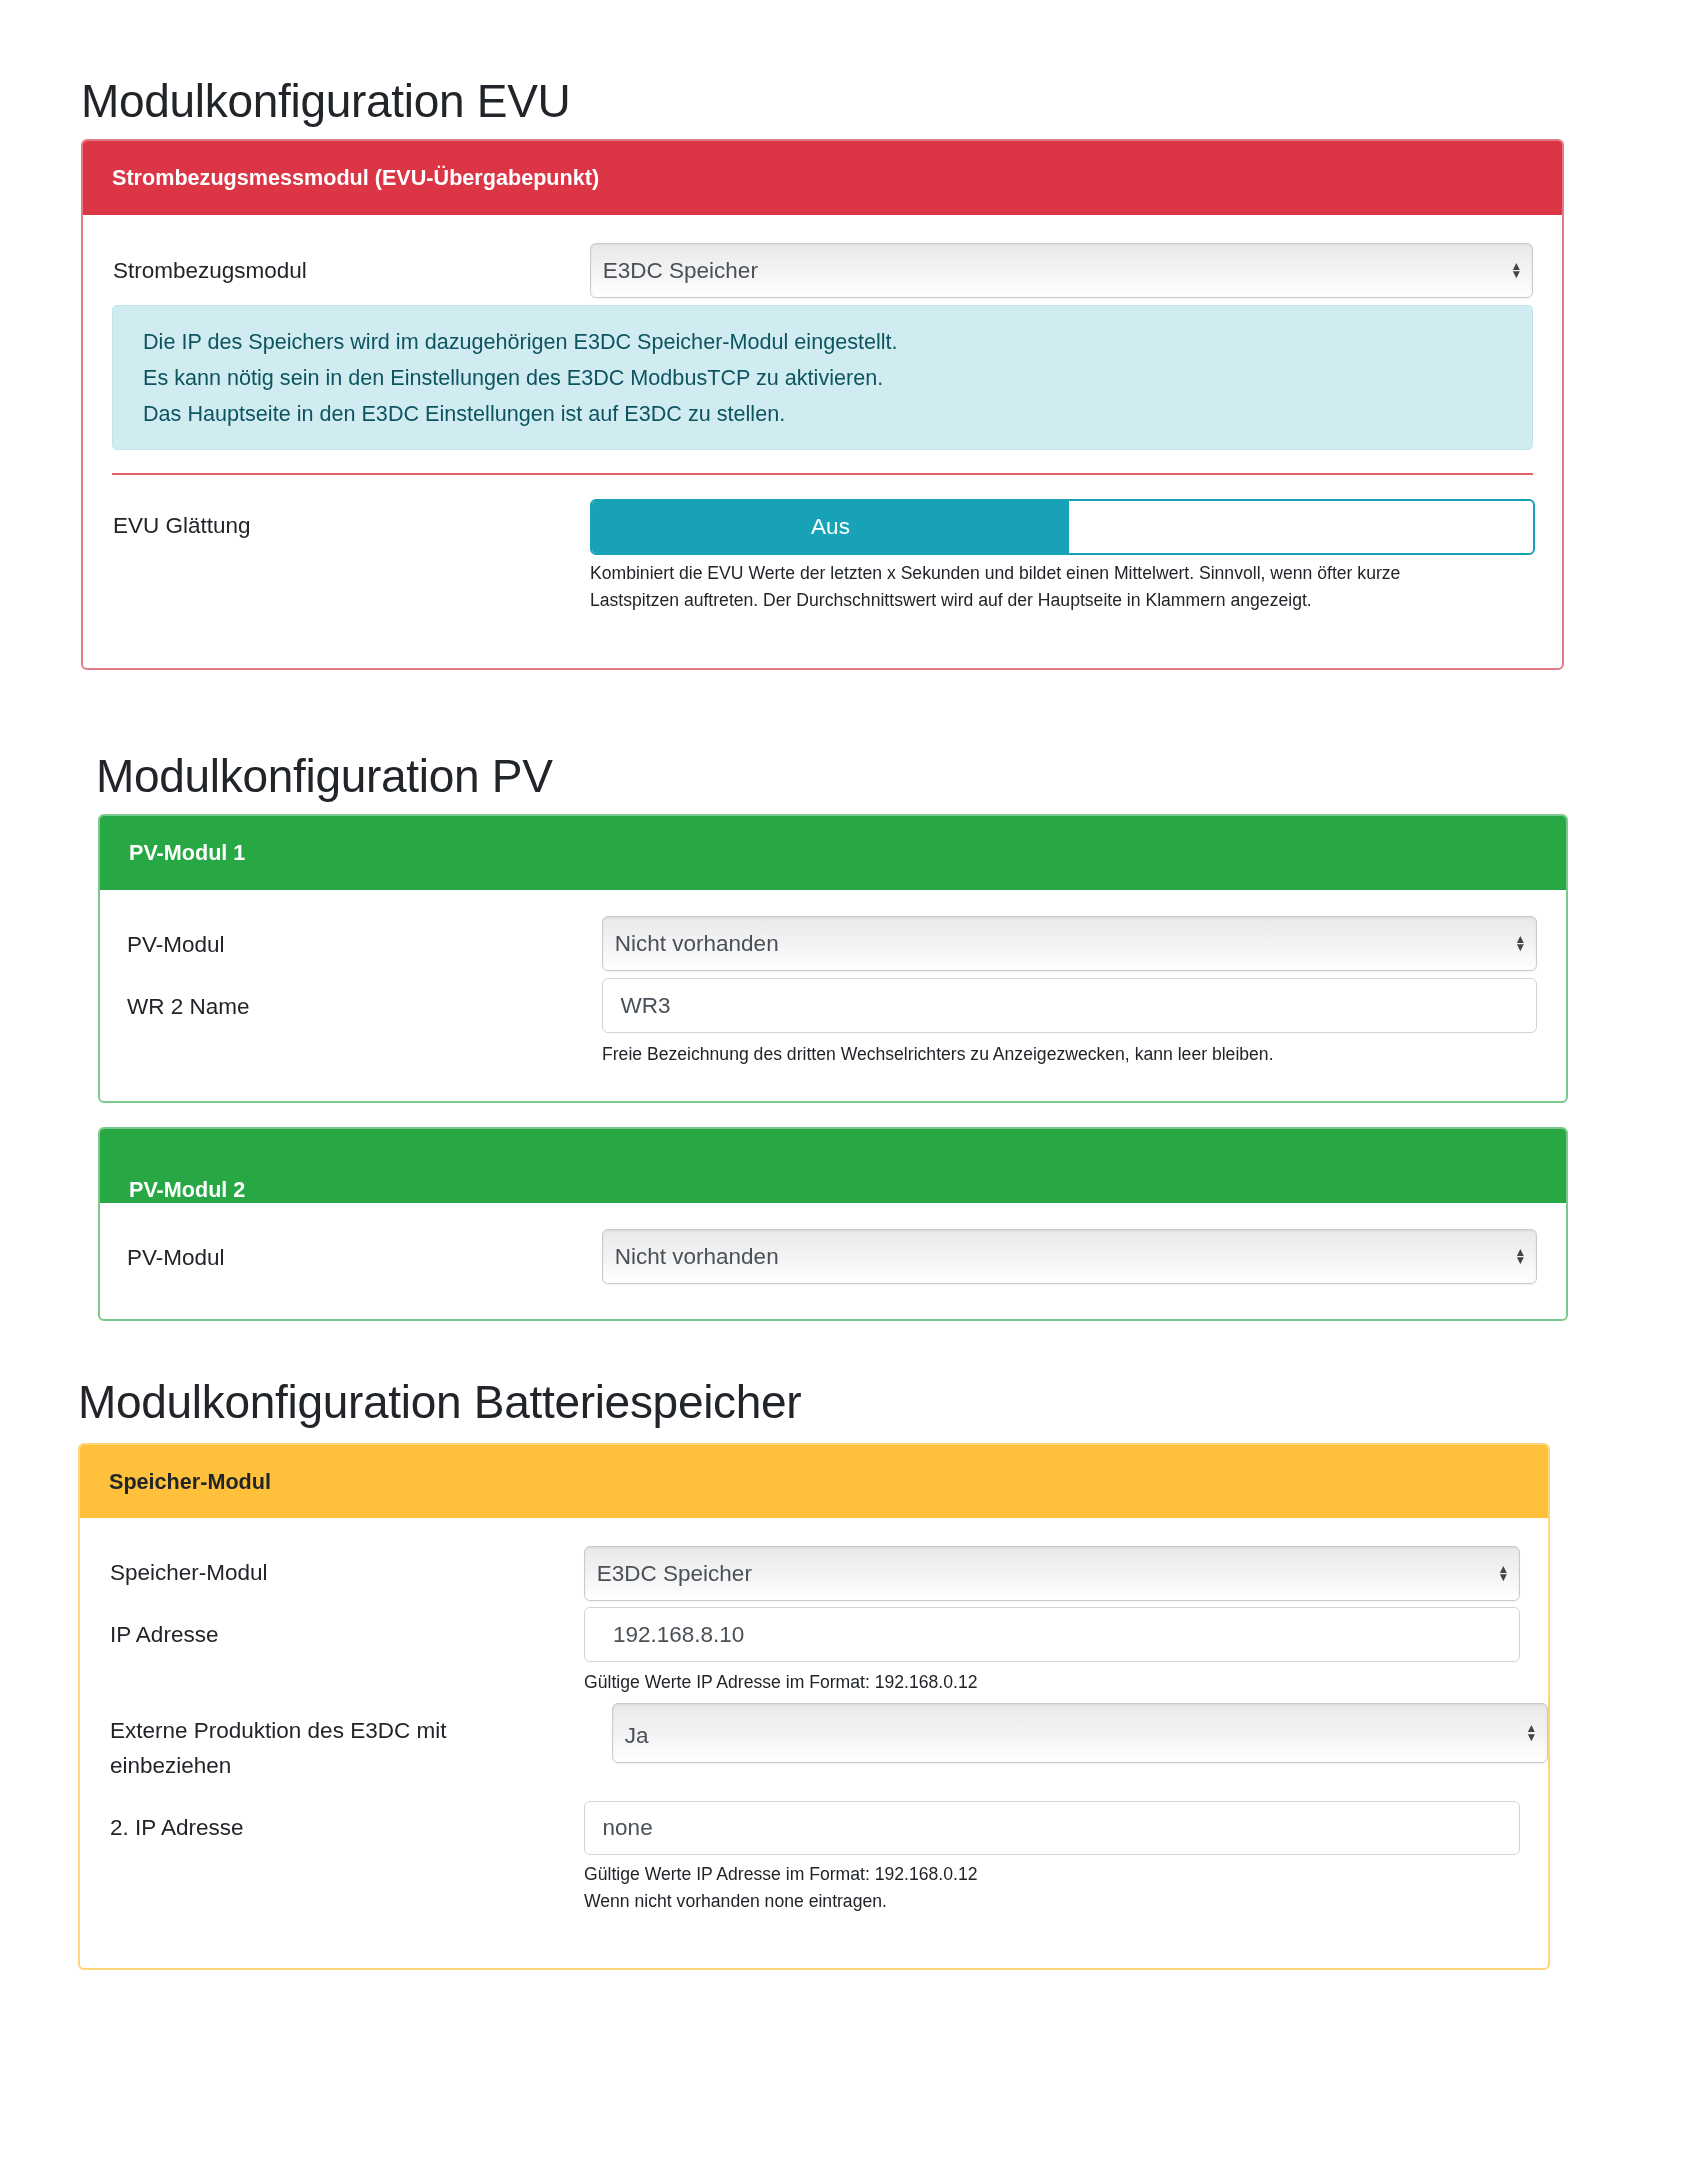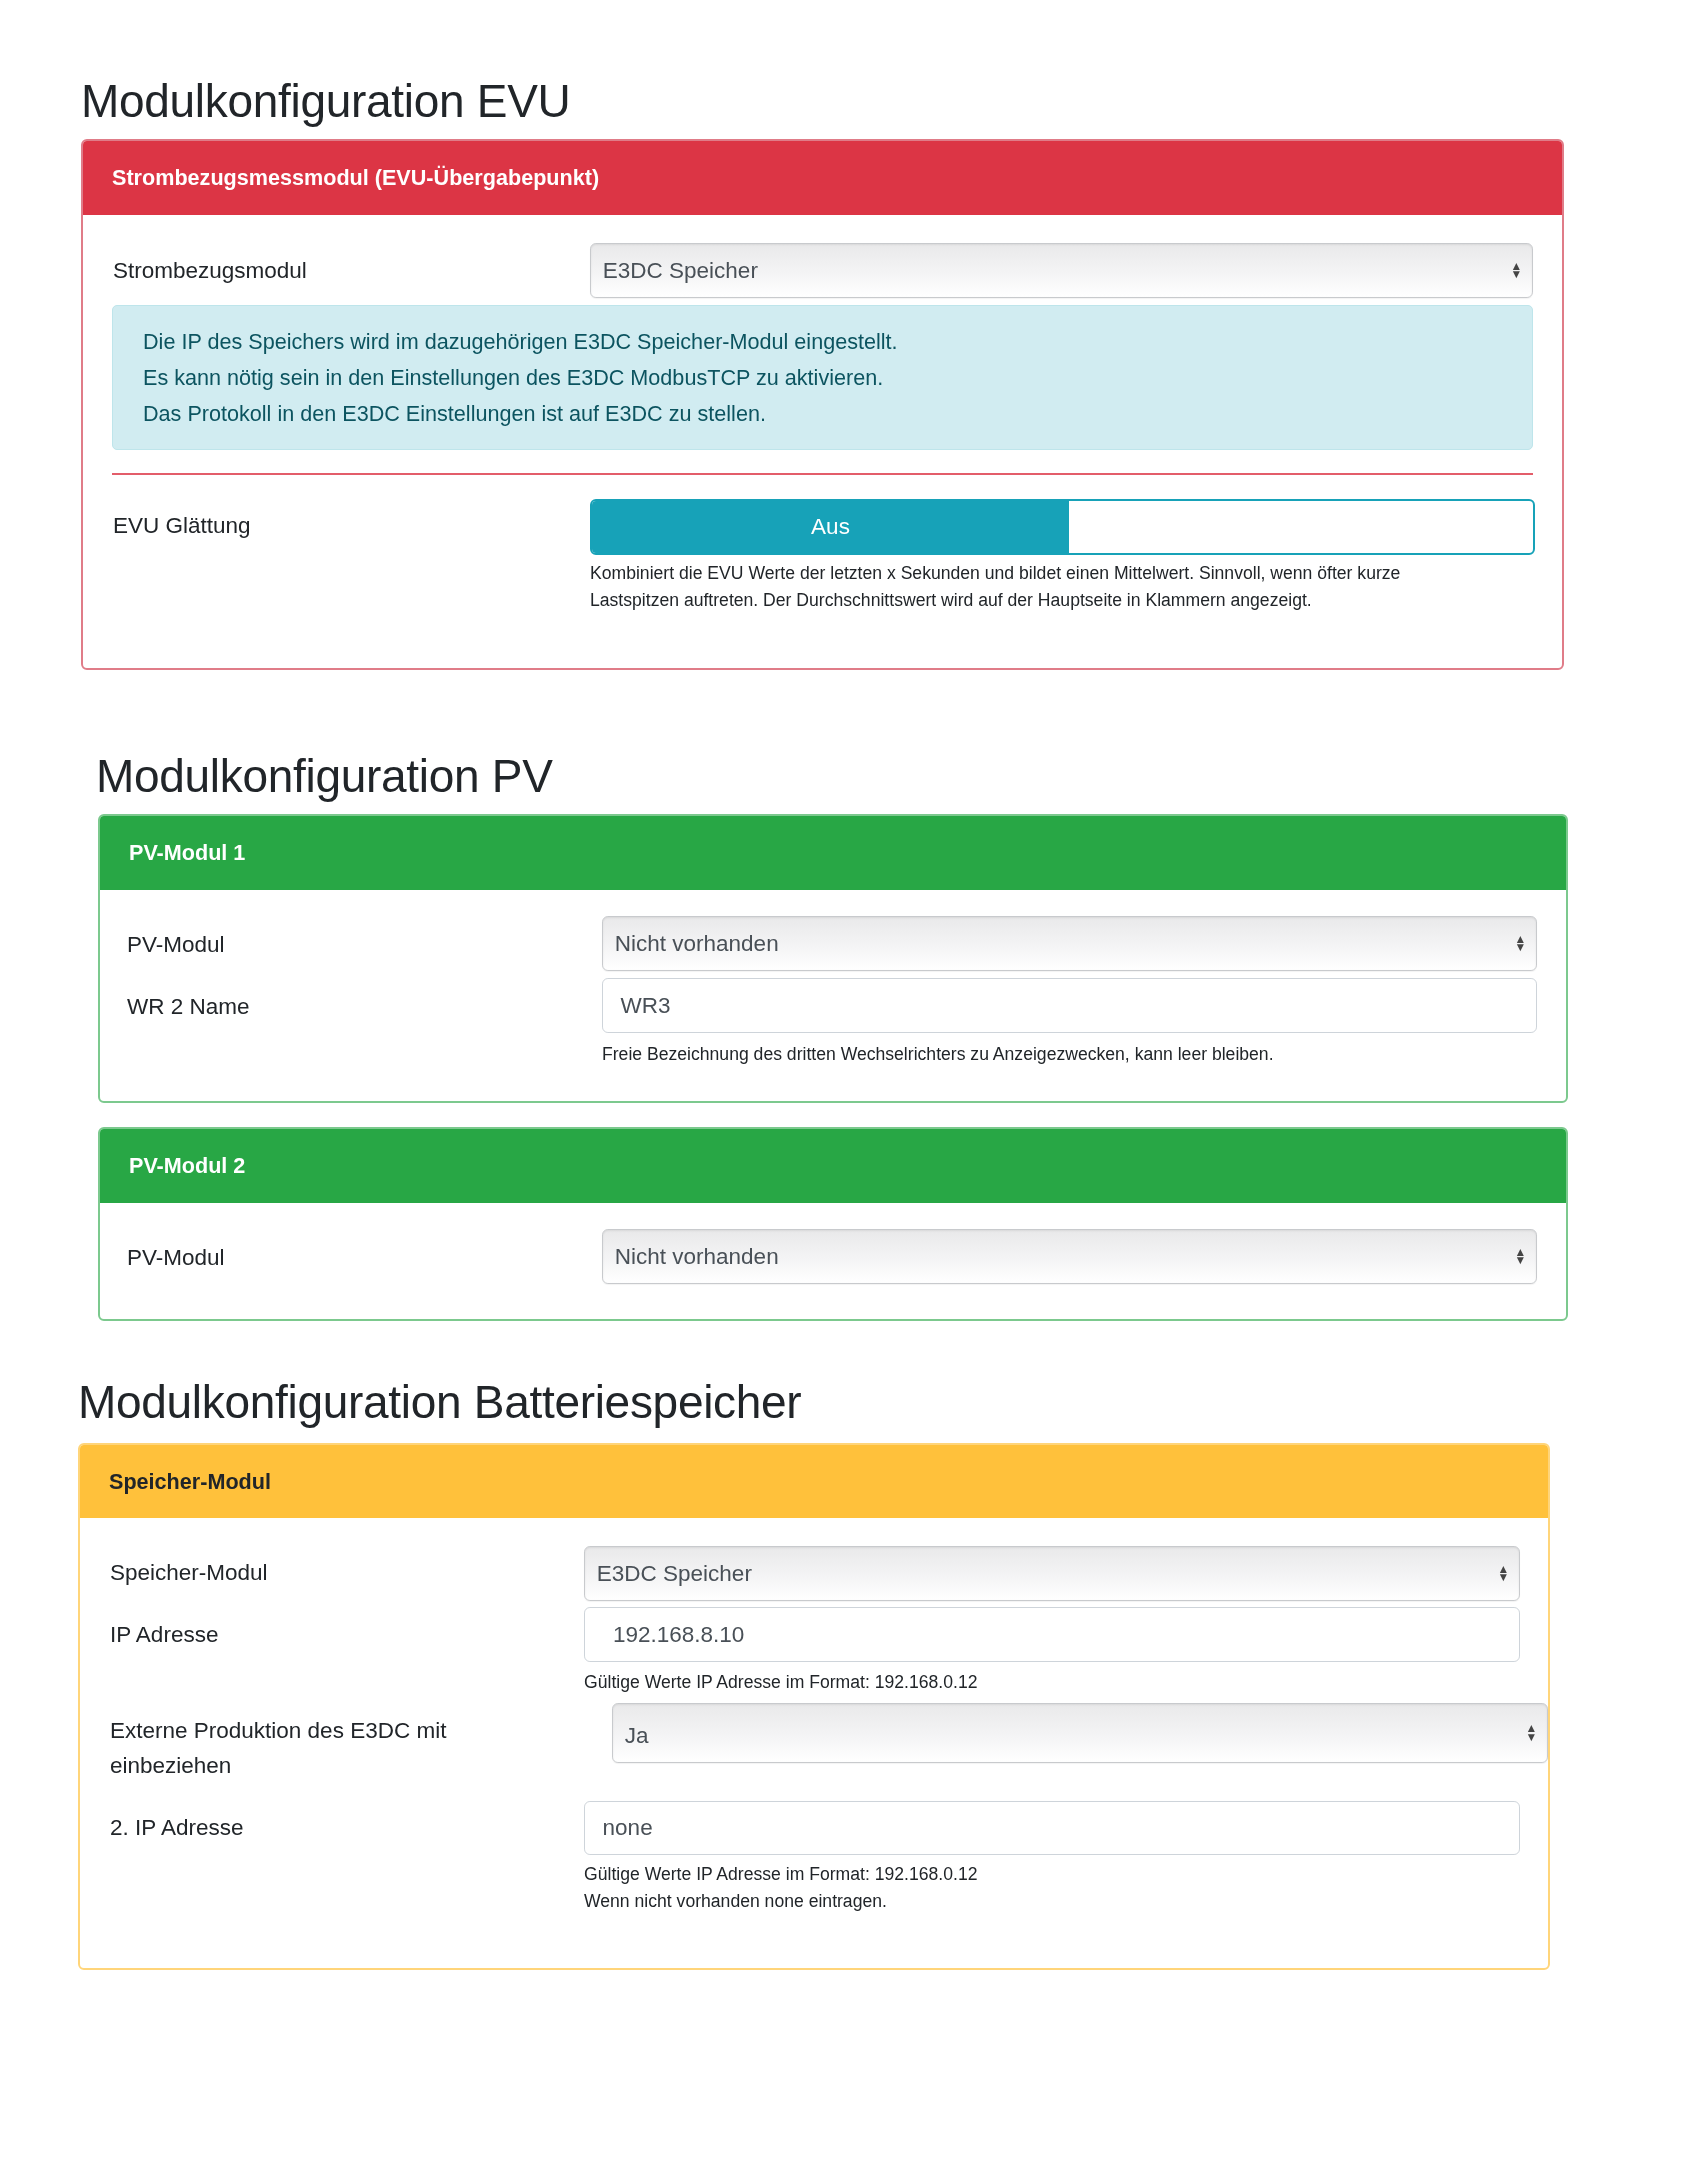--- a/index.html
+++ b/index.html
@@ -44,21 +44,21 @@
   <span>E3DC Speicher</span>
   <span class="arrows">
       <span>▲</span>
       <span>▼</span>
     </span>
 </div>
 
 <div class="info" style="left:112px; top:305px; width:1421px; height:145px;">
   <div>Die IP des Speichers wird im dazugehörigen E3DC Speicher-Modul eingestellt.</div>
   <div>Es kann nötig sein in den Einstellungen des E3DC ModbusTCP zu aktivieren.</div>
-  <div>Das Protokoll in den E3DC Einstellungen ist auf E3DC zu stellen.</div>
+  <div>Das Hauptseite in den E3DC Einstellungen ist auf E3DC zu stellen.</div>
 </div>
 
 <div class="divider" style="left:112px; top:473px; width:1421px;"></div>
 
 <div class="label" style="left:113px; top:508px;">EVU Glättung</div>
 <div class="toggle" style="left:590px; top:499px; width:945px; height:56px;">
   <div class="opt on" style="width:477px;">Aus</div>
 </div>
 <div class="help" style="left:590px; top:560px; width:961px;">
   <div>Kombiniert die EVU Werte der letzten x Sekunden und bildet einen Mittelwert. Sinnvoll, wenn öfter kurze</div>
@@ -78,21 +78,21 @@
   <span class="arrows">
       <span>▲</span>
       <span>▼</span>
     </span>
 </div>
 <div class="label" style="left:127px; top:989px;">WR 2 Name</div>
 <div class="input" style="left:602px; top:978px; width:935px; height:55px;">WR3</div>
 <div class="help" style="left:602px; top:1041px;">Freie Bezeichnung des dritten Wechselrichters zu Anzeigezwecken, kann leer bleiben.</div>
 
 <div class="card" style="left:98px; top:1127px; width:1470px; height:194px; border-color:#7cc98e;">
-  <div class="card-header" style="height:74px; background:#28a745; color:#fff;">
+  <div class="card-header" style="height:74px; background:#28a745; color:#fff;align-items:flex-end;">
     <span>PV-Modul 2</span>
   </div>
 </div>
 <div class="label" style="left:127px; top:1240px;">PV-Modul</div>
 <div class="select" style="left:602px; top:1229px; width:935px; height:55px;">
   <span>Nicht vorhanden</span>
   <span class="arrows">
       <span>▲</span>
       <span>▼</span>
     </span>

